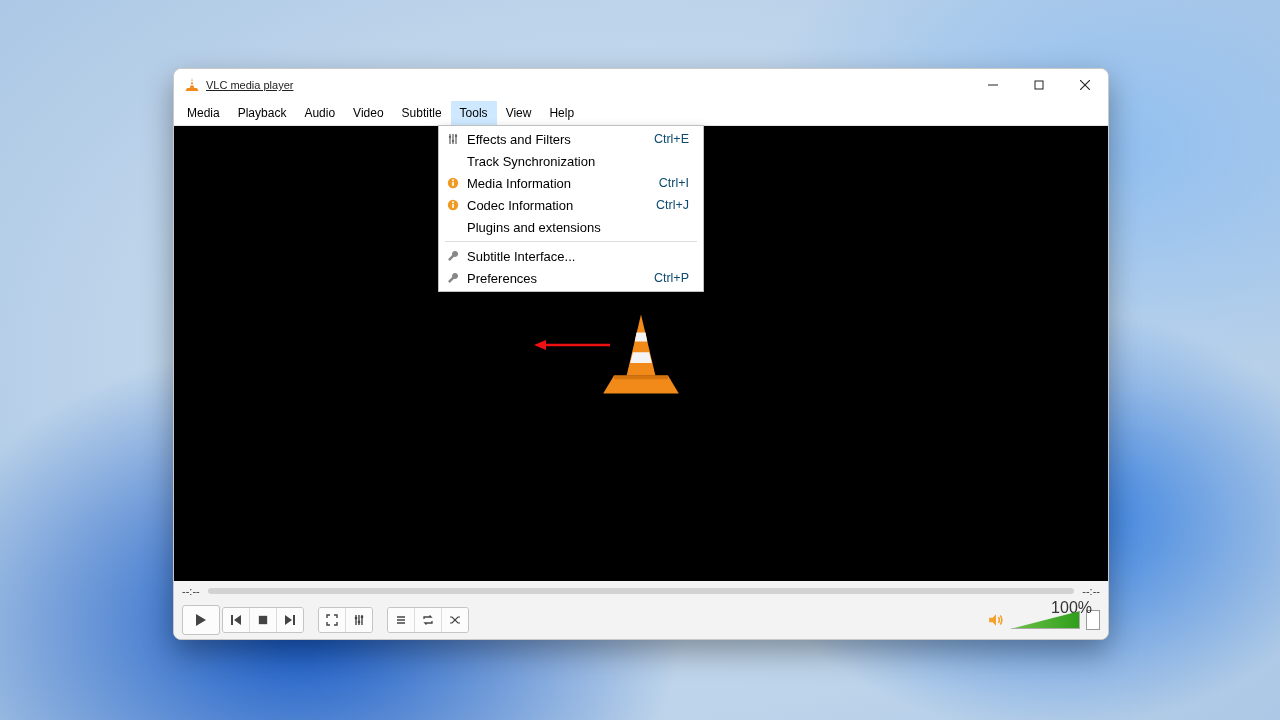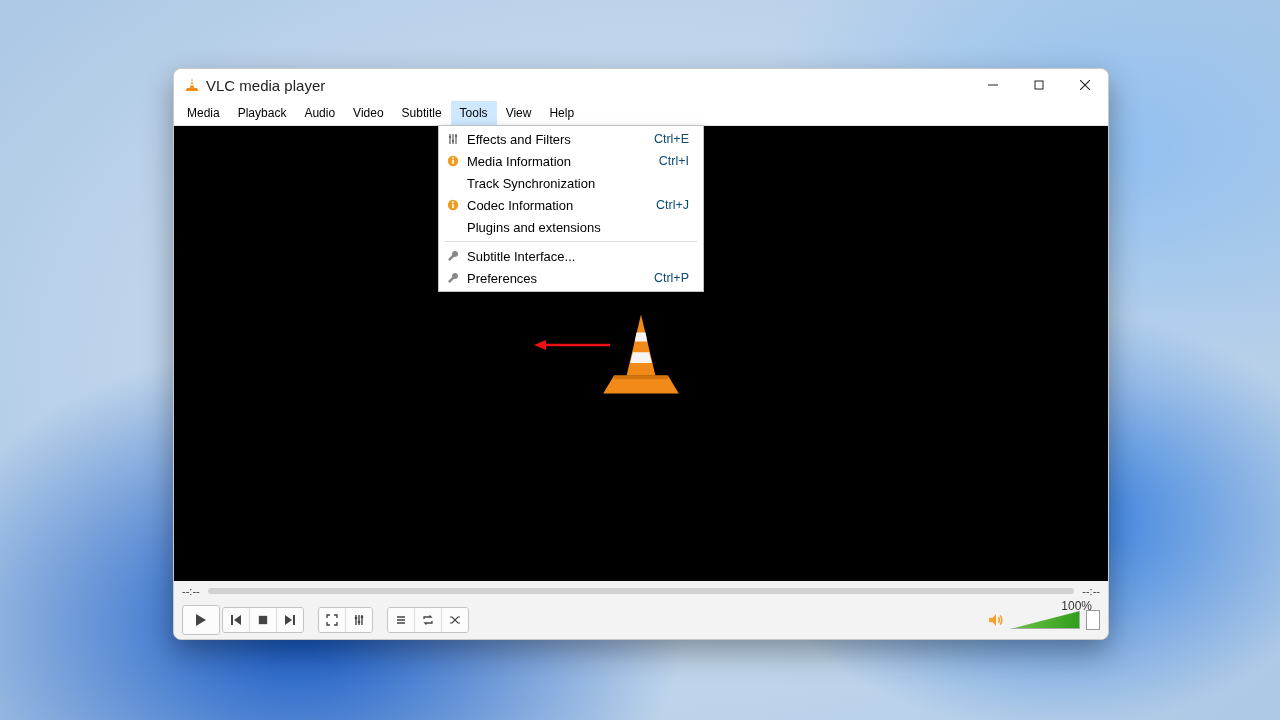--- a/index.html
+++ b/index.html
@@ -48,21 +48,21 @@
     padding: 0 0 0 10px;
     background: #fff;
     border-top-left-radius: 8px;
     border-top-right-radius: 8px;
     user-select: none;
   }
   .titlebar .app-icon {
     width: 16px; height: 16px; margin-right: 6px;
     display: inline-flex; align-items: flex-end; justify-content: center;
   }
-  .titlebar .title-text { font-size: 15px; color: #222; }
+  .titlebar .title-text { font-size: 11px; color: #222; text-decoration: underline; }
   .win-controls {
     margin-left: auto;
     display: flex;
     height: 32px;
   }
   .win-btn {
     width: 46px; height: 32px;
     display: flex; align-items: center; justify-content: center;
     color: #222;
   }
@@ -188,21 +188,21 @@
   .volume-wrap {
     display: flex;
     align-items: center;
     gap: 6px;
     position: relative;
   }
   .vol-label {
     position: absolute;
     right: 8px;
     top: -11px;
-    font-size: 12px;
+    font-size: 16px;
     color: #333;
   }
   .vol-tri {
     width: 70px; height: 18px;
     position: relative;
   }
   .vol-tri .fill {
     position: absolute; inset: 0;
     clip-path: polygon(0% 100%, 100% 100%, 100% 0%);
     background: linear-gradient(to right, #6fc24a, #2e9e1a);
@@ -389,34 +389,34 @@
             <line x1="9" y1="1" x2="9" y2="11" stroke="#666" stroke-width="1.3"></line>
             <circle cx="3" cy="4" r="1.2" fill="#666"></circle>
             <circle cx="6" cy="8" r="1.2" fill="#666"></circle>
             <circle cx="9" cy="3" r="1.2" fill="#666"></circle>
           </svg>
         </span>
         <span class="label">Effects and Filters</span>
         <span class="shortcut">Ctrl+E</span>
       </div>
       <div class="row">
+        <span class="ico"></span>
+        <span class="label">Track Synchronization</span>
+        <span class="shortcut"></span>
+      </div>
+      <div class="row">
         <span class="ico">
           <svg viewBox="0 0 12 12" width="12" height="12">
               <circle cx="6" cy="6" r="5.2" fill="#ef9b22"></circle>
               <rect x="5.2" y="5" width="1.6" height="4" fill="#fff"></rect>
               <circle cx="6" cy="3.3" r="1" fill="#fff"></circle>
             </svg>
         </span>
         <span class="label">Media Information</span>
         <span class="shortcut">Ctrl+I</span>
-      </div>
-      <div class="row">
-        <span class="ico"></span>
-        <span class="label">Track Synchronization</span>
-        <span class="shortcut"></span>
       </div>
       <div class="row">
         <span class="ico">
           <svg viewBox="0 0 12 12" width="12" height="12">
               <circle cx="6" cy="6" r="5.2" fill="#ef9b22"></circle>
               <rect x="5.2" y="5" width="1.6" height="4" fill="#fff"></rect>
               <circle cx="6" cy="3.3" r="1" fill="#fff"></circle>
             </svg>
         </span>
         <span class="label">Codec Information</span>

